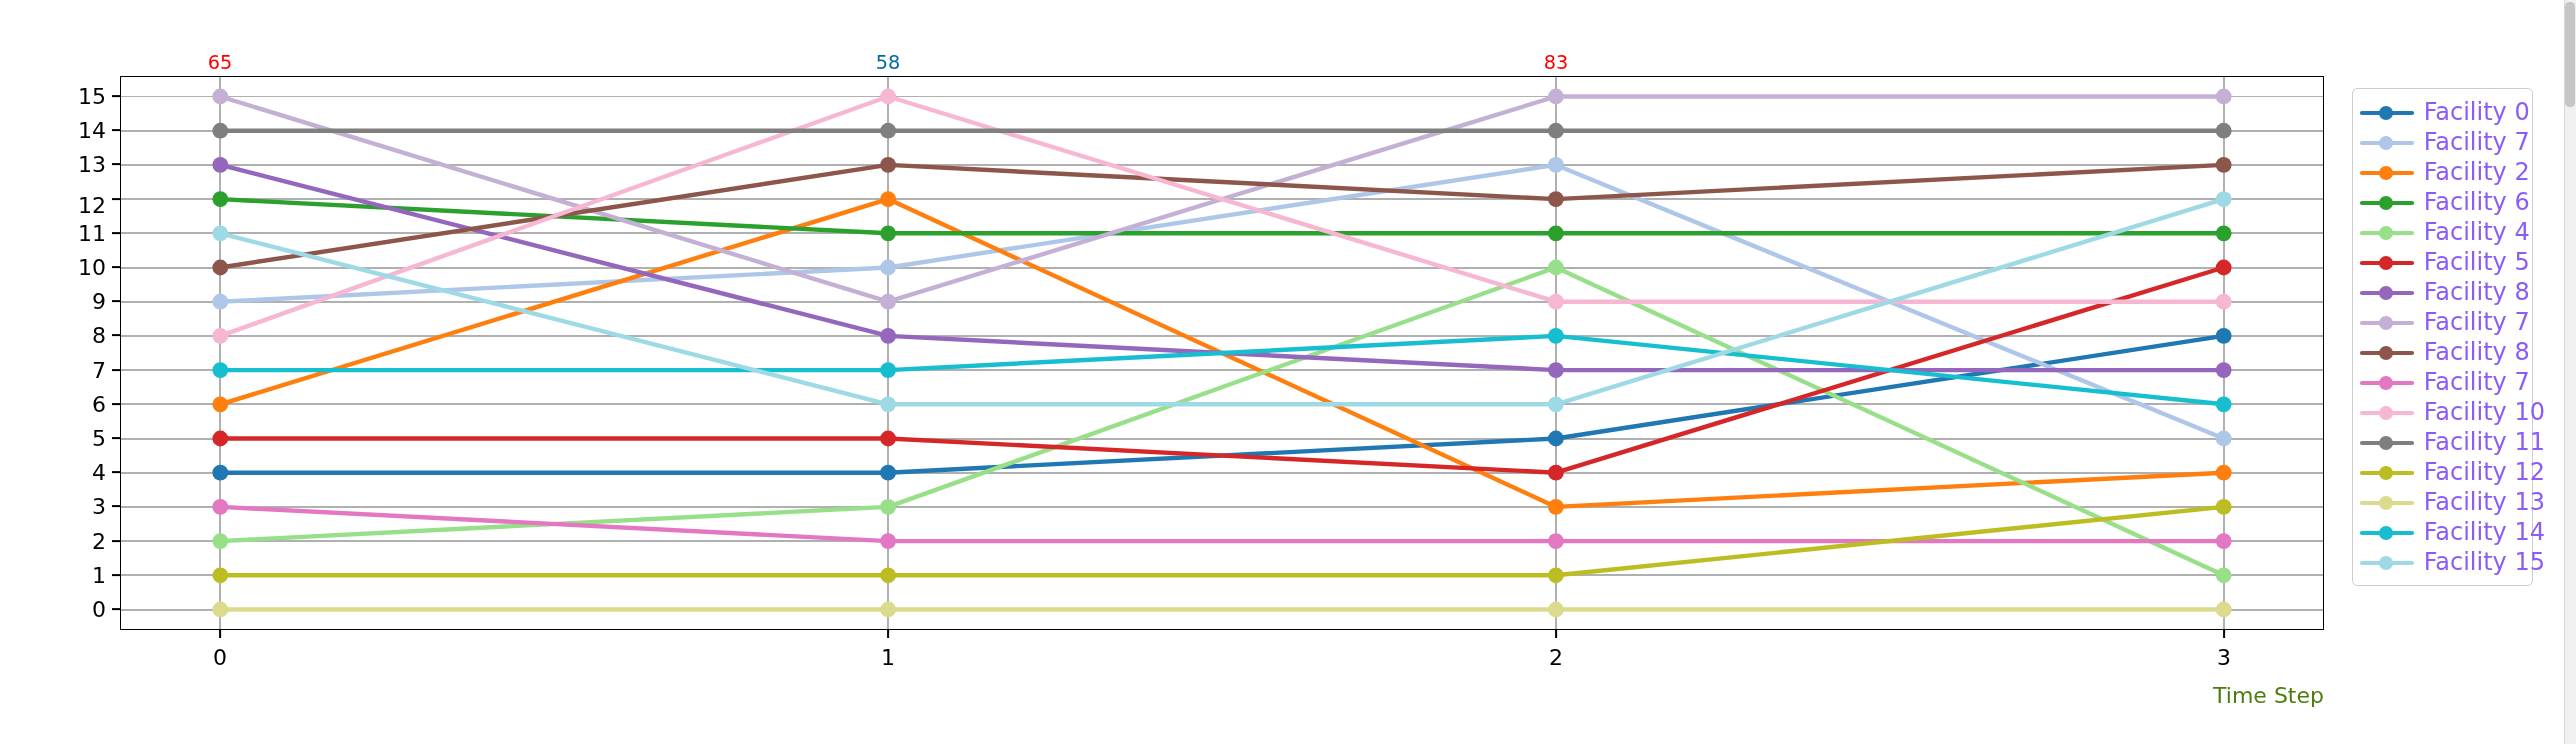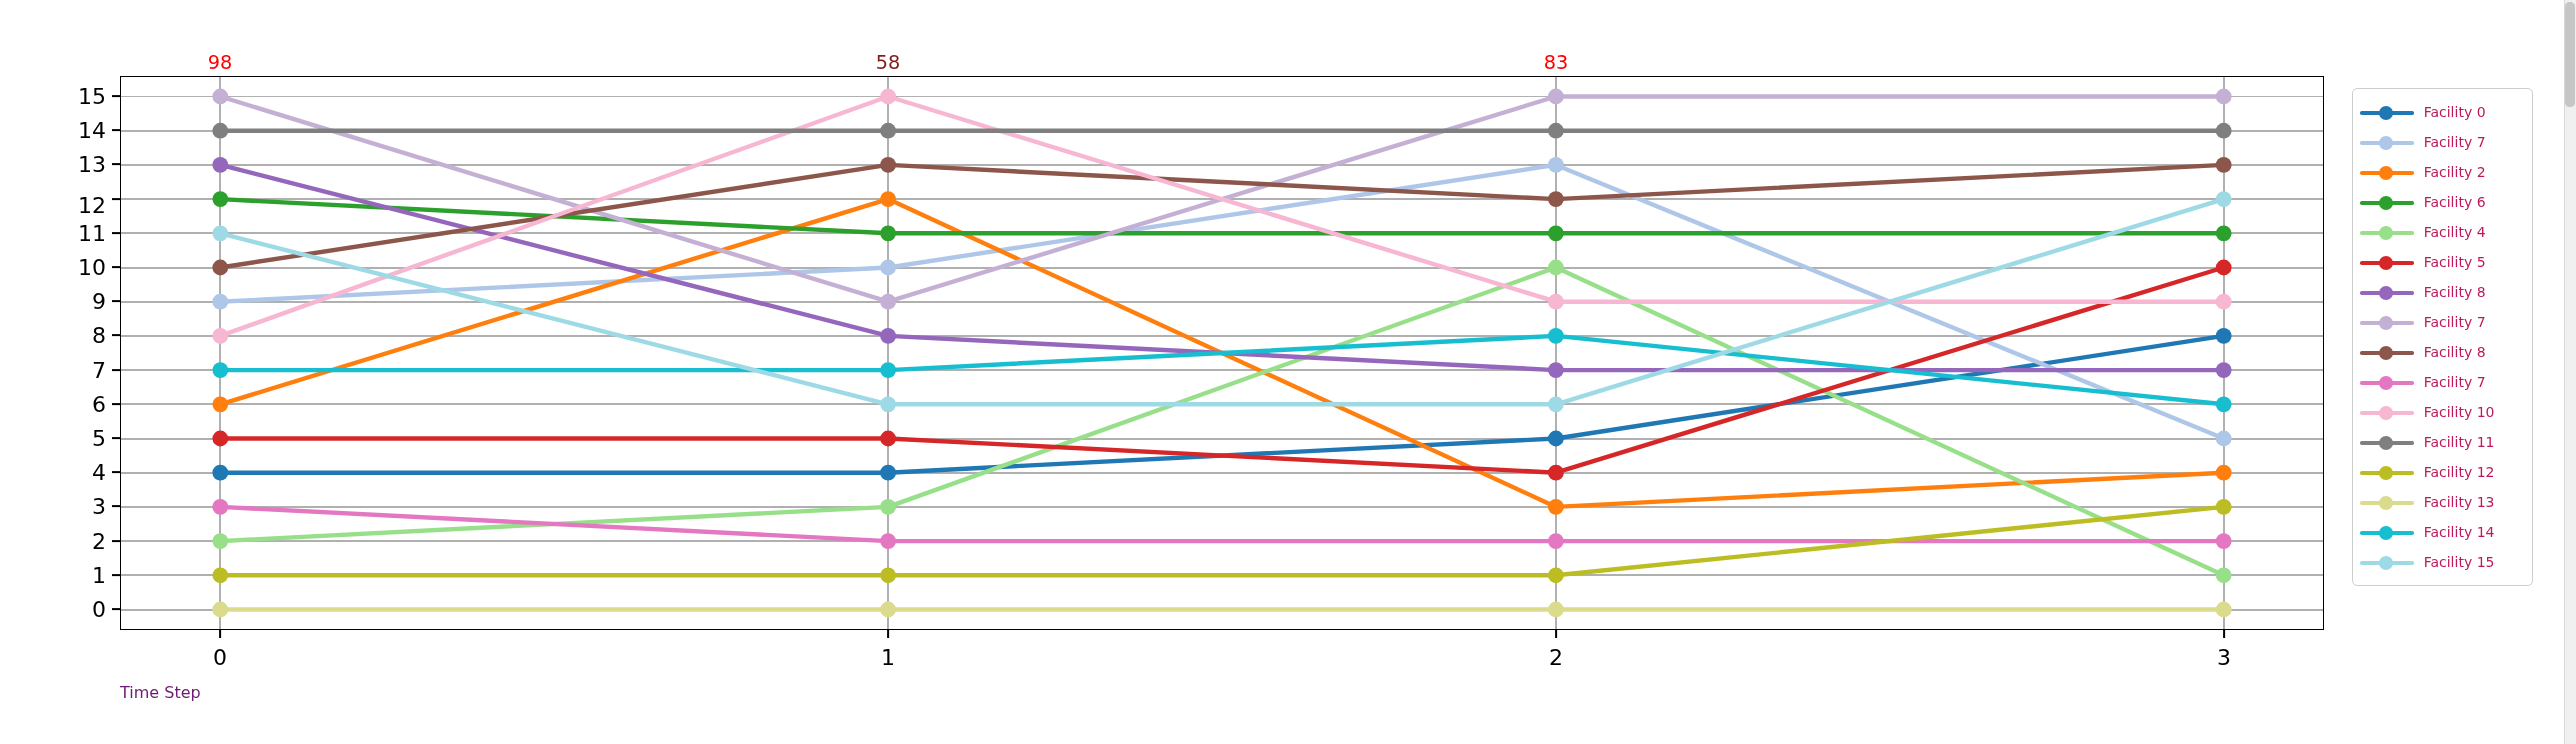--- a/index.html
+++ b/index.html
@@ -107,23 +107,23 @@
     width: 1.8px;
     height: 8px;
     background: #000000;
     transform: translateX(-50%);
   }
   #xlabel {
     position: absolute;
     left: 120px;
     top: 683px;
     width: 2204px;
-    text-align: left;
-    font-size: 16px;
-    color: #701a75;
+    text-align: right;
+    font-size: 22px;
+    color: #4d7c0f;
     white-space: nowrap;
   }
   .annotation {
     position: absolute;
     font-size: 19.3px;
     color: #ff0000;
     transform: translateX(-50%);
     white-space: nowrap;
     z-index: 7;
   }
@@ -161,22 +161,22 @@
   }
   .legend-dot {
     position: absolute;
     left: 19.3px;
     top: 2.6px;
     width: 14px;
     height: 14px;
     border-radius: 50%;
   }
   .legend-label {
-    font-size: 14px;
-    color: #be185d;
+    font-size: 24px;
+    color: #8b5cf6;
     white-space: nowrap;
     line-height: 1;
   }
   #scrollbar-track {
     position: absolute;
     right: 0;
     top: 0;
     width: 12.3px;
     height: 745px;
     background: #f0f0f0;
@@ -353,22 +353,22 @@
       <div class="xtick-mark" style="left: 888px;"></div>
       <div class="xtick-label" style="left: 1556px;">2</div>
       <div class="xtick-mark" style="left: 1556px;"></div>
       <div class="xtick-label" style="left: 2224px;">3</div>
       <div class="xtick-mark" style="left: 2224px;"></div>
     </div>
 
   <div id="xlabel">Time Step</div>
 
   <div id="annotations">
-      <div class="annotation" style="left: 220px; top: 51px; color: rgb(255, 0, 0);">98</div>
-      <div class="annotation" style="left: 888px; top: 51px; color: #7f1d1d;">58</div>
+      <div class="annotation" style="left: 220px; top: 51px; color: rgb(255, 0, 0);">65</div>
+      <div class="annotation" style="left: 888px; top: 51px; color: #0369a1;">58</div>
       <div class="annotation" style="left: 1556px; top: 51px; color: rgb(255, 0, 0);">83</div>
     </div>
 
   <div id="legend">
       <div class="legend-row">
         <span class="legend-swatch">
           <span class="legend-line" style="background: rgb(31, 119, 180);"></span>
           <span class="legend-dot" style="background: rgb(31, 119, 180);"></span>
         </span>
         <span class="legend-label">Facility 0</span>

